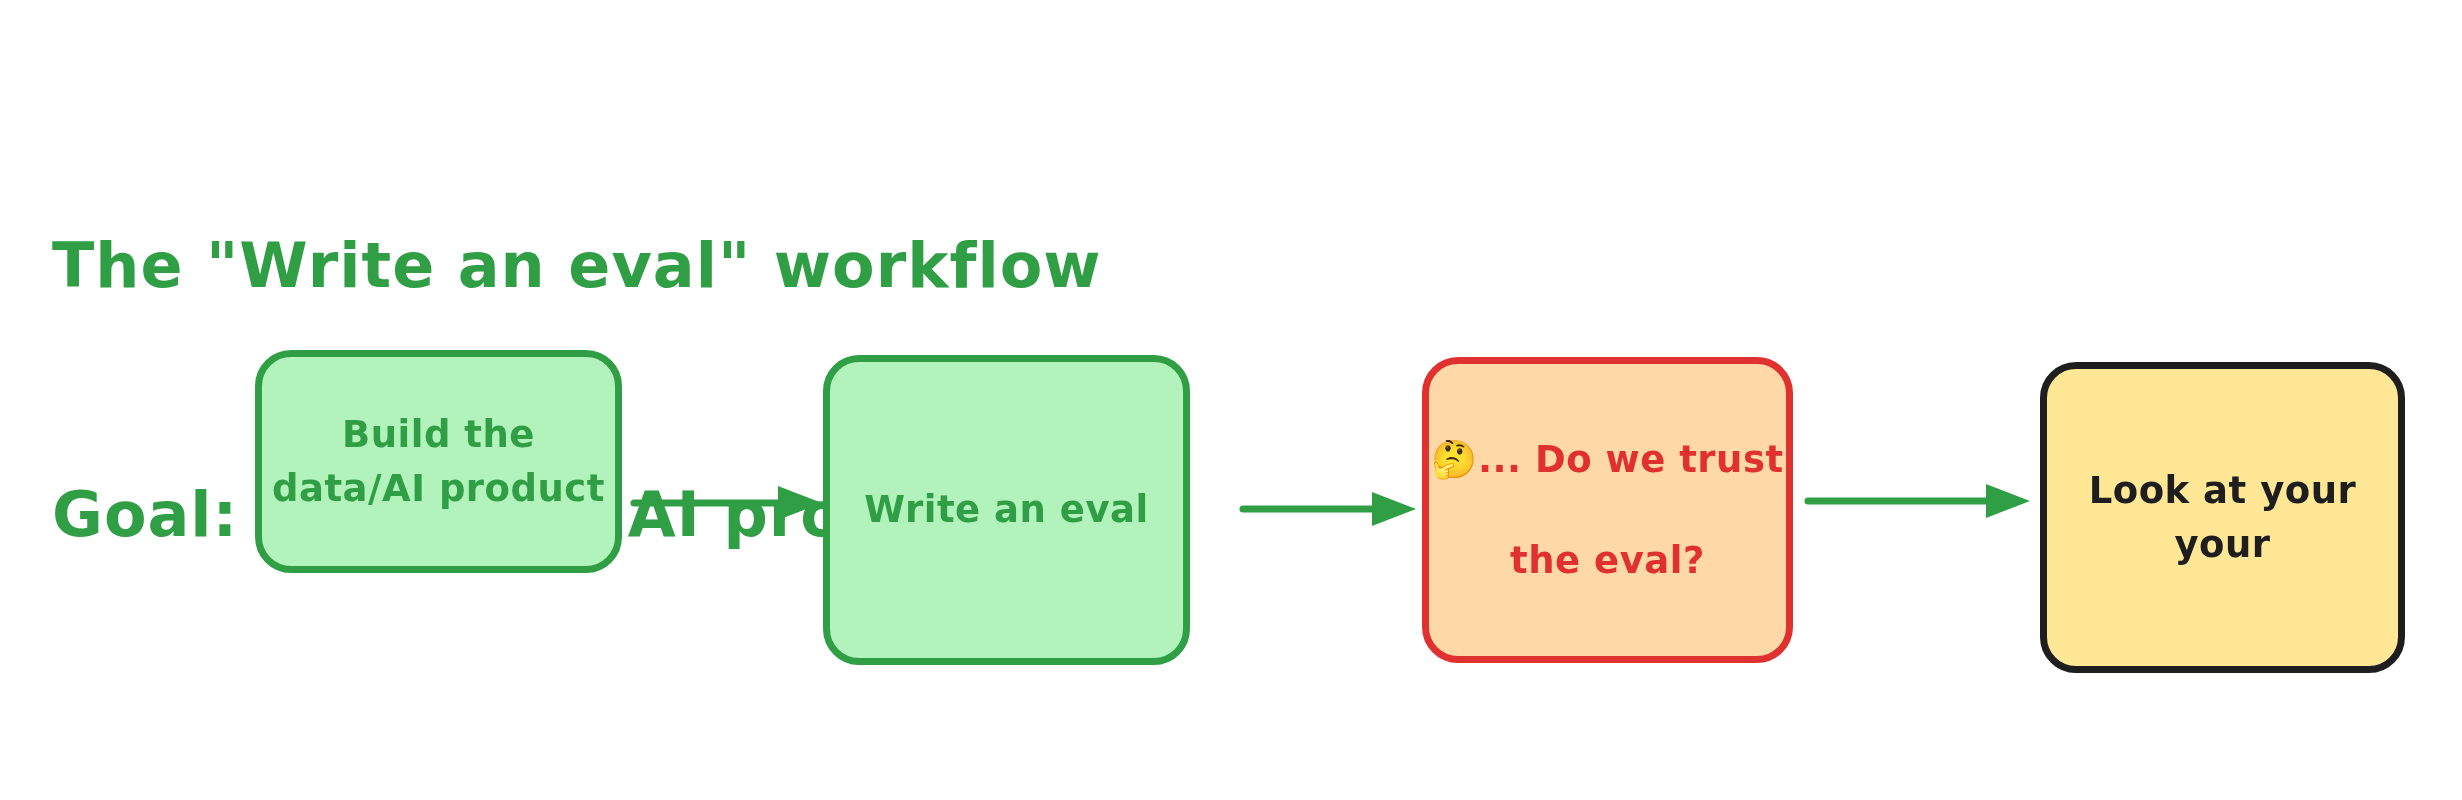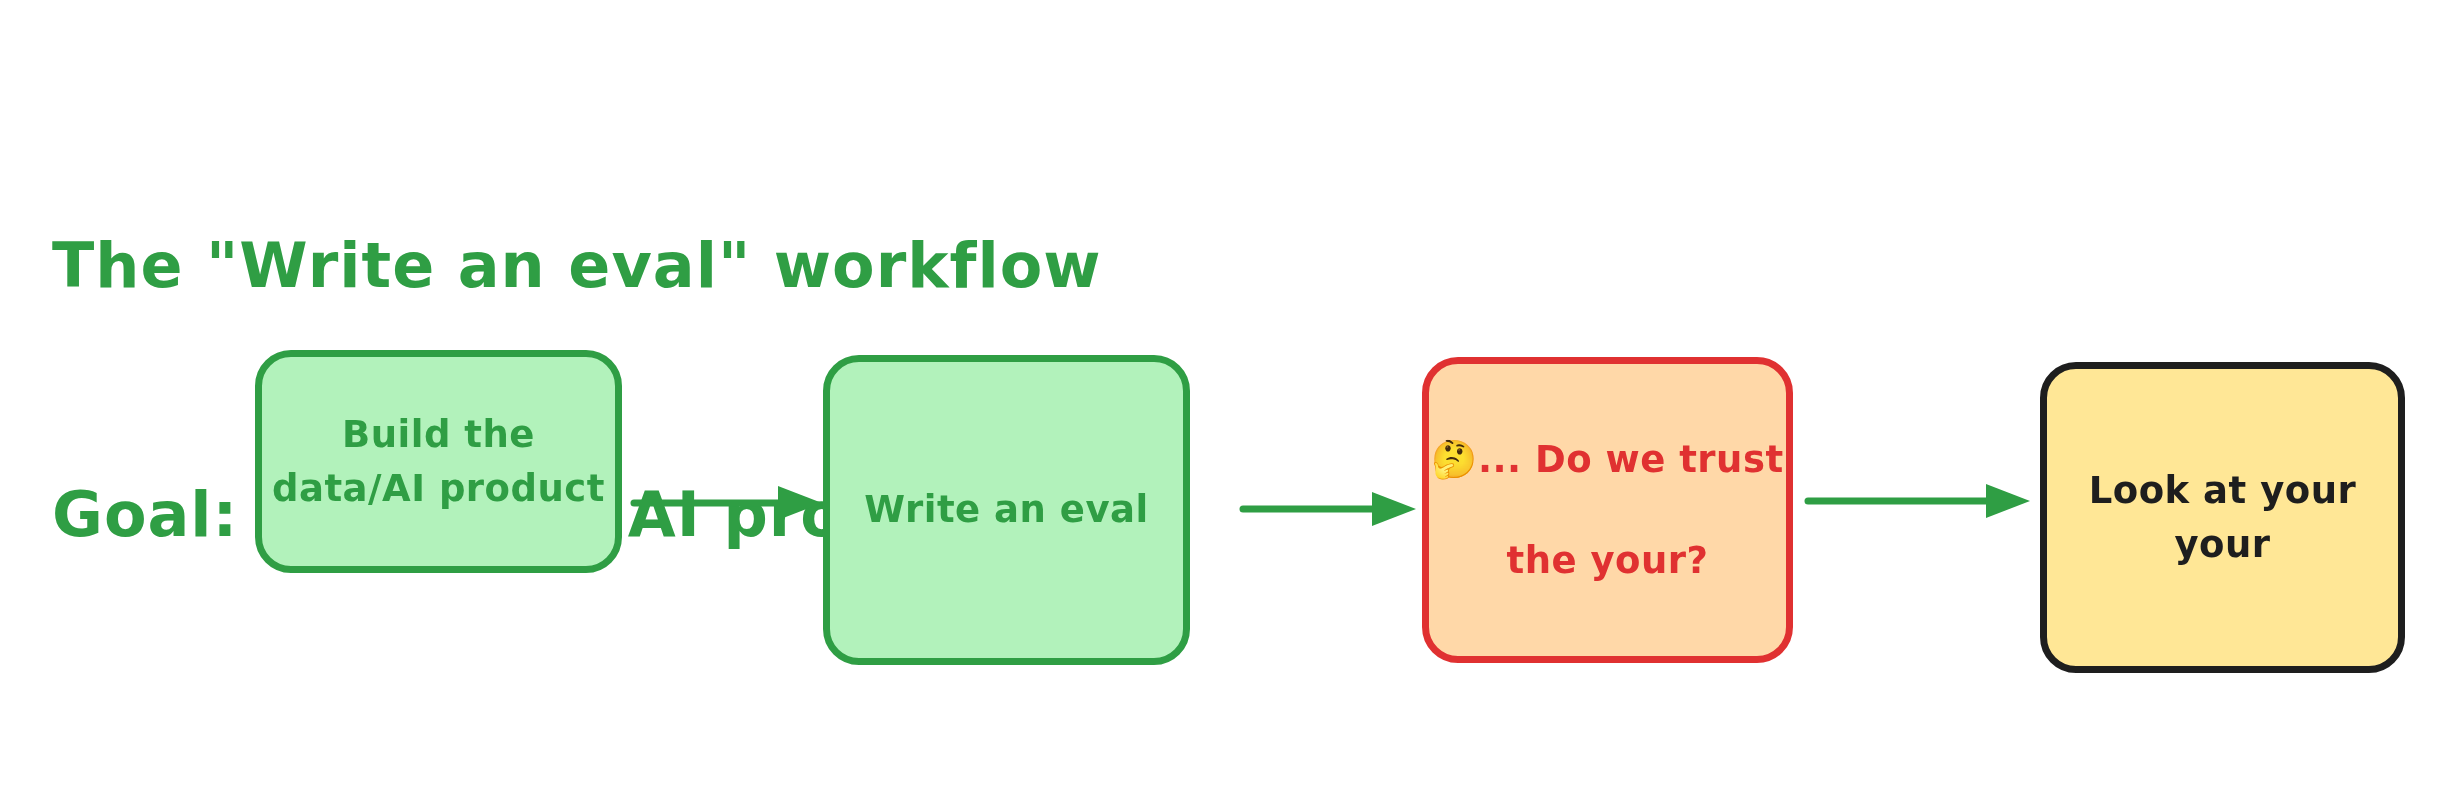--- a/index.html
+++ b/index.html
@@ -71,21 +71,21 @@
     <div class="node-line">data/AI product</div>
   </div>
 
   <div class="flow-node" id="node-1" style="background: rgb(178, 242, 187); border-color: rgb(47, 158, 68); color: rgb(47, 158, 68);">
     <div class="node-line">Write an eval</div>
 
   </div>
 
   <div class="flow-node" id="node-2" style="background: rgb(255, 216, 168); border-color: rgb(224, 49, 49); color: rgb(224, 49, 49);">
     <div class="node-line">🤔... Do we trust</div>
-    <div class="node-line">the your?</div>
+    <div class="node-line">the eval?</div>
   </div>
 
   <div class="flow-node" id="node-3" style="background: rgb(255, 231, 150); border-color: rgb(30, 30, 30); color: rgb(30, 30, 30);">
     <div class="node-line">Look at your</div>
     <div class="node-line">your</div>
   </div>
 
   <svg class="arrow-layer" viewBox="0 0 2462 800" xmlns="http://www.w3.org/2000/svg">
     <g stroke-linecap="round" stroke-width="7" stroke="#2f9e44" fill="#2f9e44">
       <line x1="634" y1="503" x2="786" y2="503"></line>

